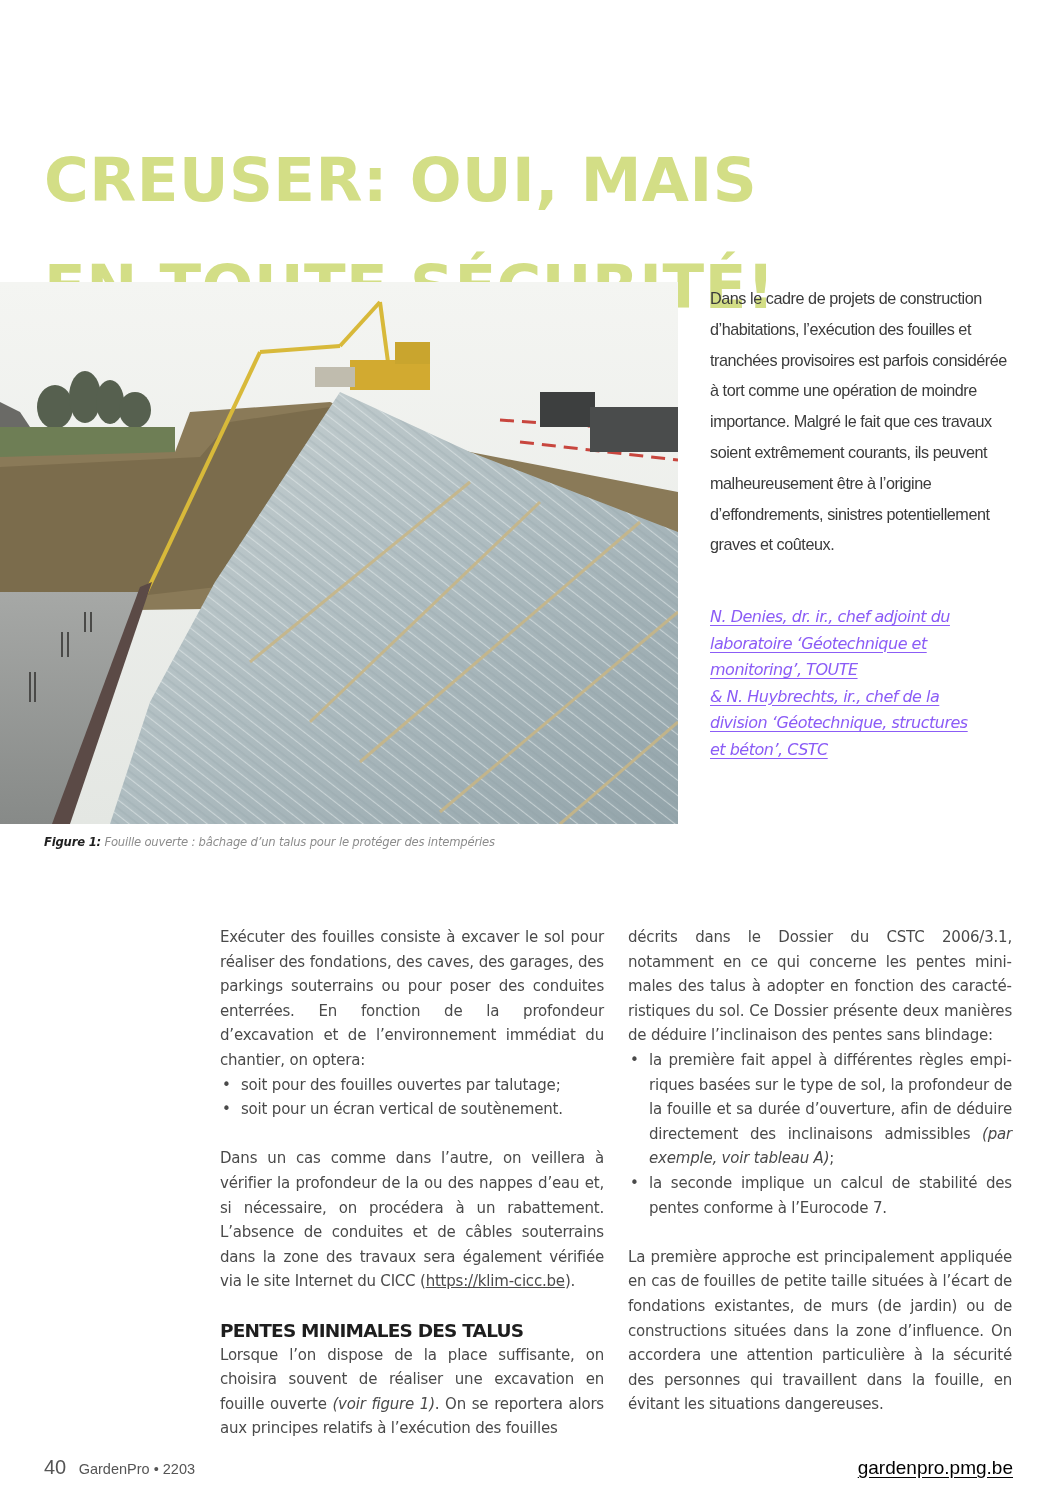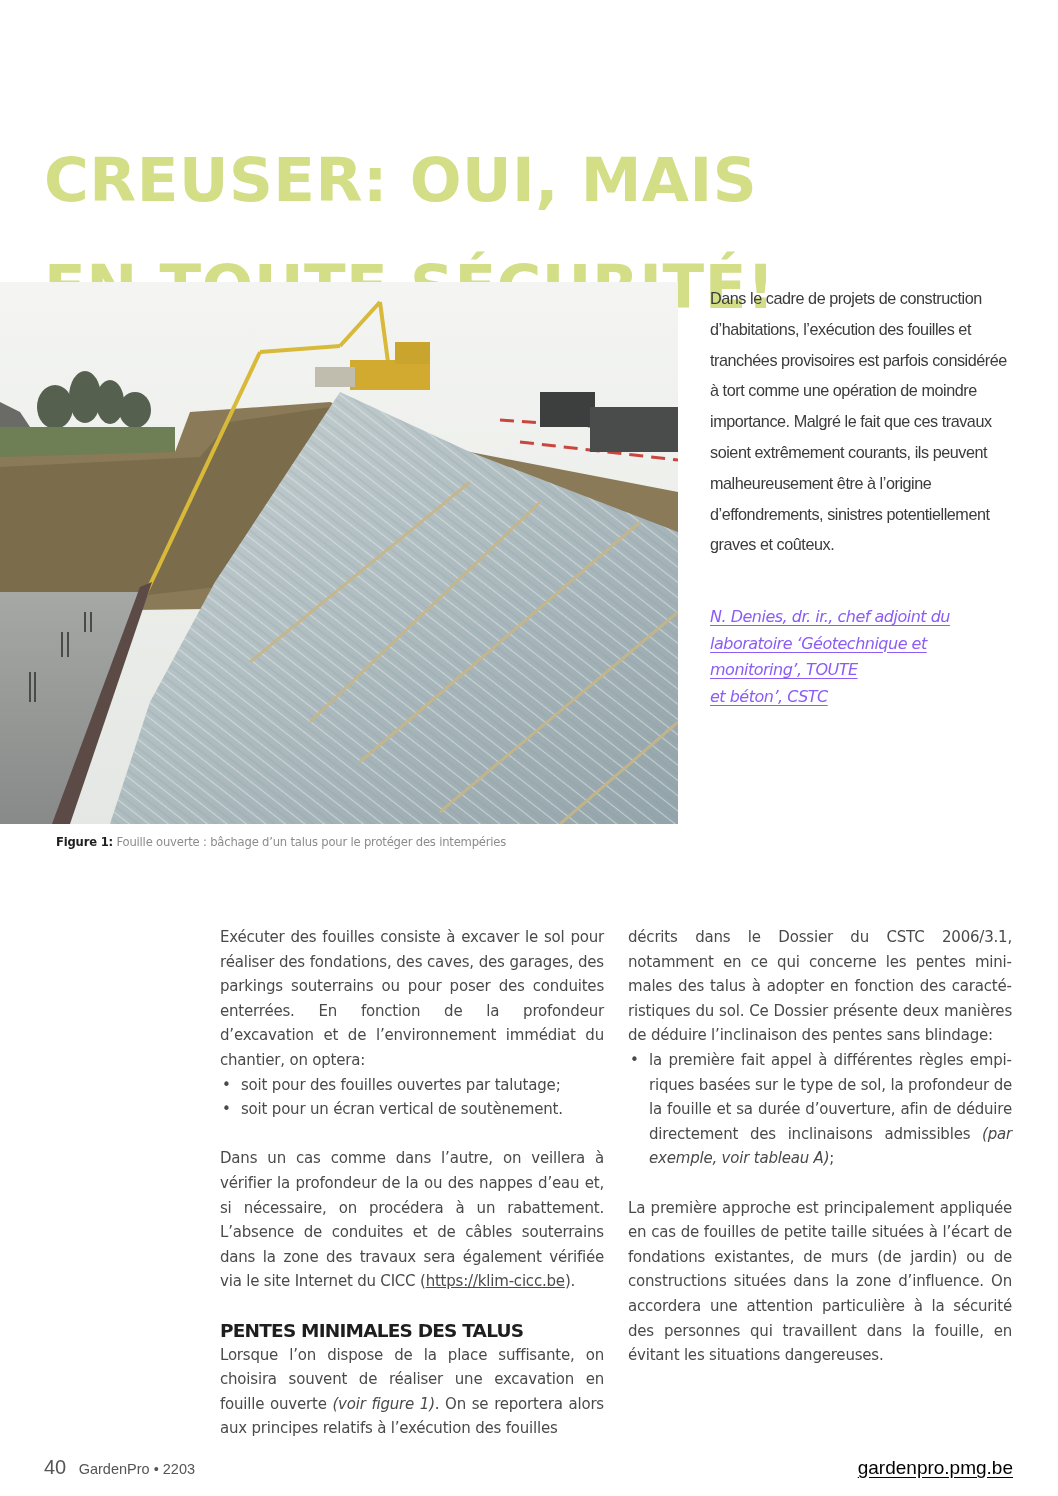--- a/index.html
+++ b/index.html
@@ -23,22 +23,22 @@
       color: #3b3b3b; letter-spacing: -0.45px; margin: 0;
     }
     .authors {
       position: absolute; left: 710px; top: 604px; width: 300px;
       font-size: 16px; line-height: 26.6px; font-style: italic;
       color: #8b5cf6; letter-spacing: -0.5px;
     }
     .authors div { text-decoration: underline; text-underline-offset: 3px; white-space: nowrap; }
 
     .caption {
-      position: absolute; left: 56px; top: 835px;
-      font-size: 11.6px; color: #8c8c8c; letter-spacing: -0.2px;
+      position: absolute; left: 44px; top: 835px;
+      font-size: 11.6px; font-style: italic; color: #8c8c8c; letter-spacing: -0.2px;
     }
     .caption .fig { color: #1f1f1f; font-weight: bold; }
 
     .col {
       position: absolute; width: 384px;
       font-size: 15px; line-height: 24.6px; color: #4a4a4a;
       letter-spacing: -0.2px;
       margin-left: 19px;
     }
     .col.left { left: 201px; top: 925px; }
@@ -154,20 +154,22 @@
     <polygon points="140,305 152,300 70,542 52,542" fill="#5b4a46"></polygon>
   </svg>
 </div>
 
 <p class="intro">Dans le cadre de projets de construction d’habitations, l’exécution des fouilles et tranchées provisoires est parfois considérée à tort comme une opération de moindre importance. Malgré le fait que ces travaux soient extrêmement courants, ils peuvent malheureusement être à l’origine d’effondrements, sinistres potentiellement graves et coûteux.</p>
 
 <div class="authors">
   <div>N. Denies, dr. ir., chef adjoint du</div>
   <div>laboratoire ‘Géotechnique et</div>
   <div>monitoring’, TOUTE</div>
+  <div>&amp; N. Huybrechts, ir., chef de la</div>
+  <div>division ‘Géotechnique, structures</div>
   <div>et béton’, CSTC</div>
 </div>
 
 <div class="caption">
   <span class="fig">Figure 1:</span>
   <span>Fouille ouverte : bâchage d’un talus pour le protéger des intempéries</span>
 </div>
 
 <div class="col left">
   <p>Exécuter des fouilles consiste à excaver le sol pour réaliser des fondations, des caves, des garages, des parkings souterrains ou pour poser des conduites enterrées. En fonction de la profondeur d’excavation et de l’environnement immédiat du chantier, on optera:</p>
@@ -179,20 +181,21 @@
   <p><span>Dans un cas comme dans l’autre, on veillera à vérifier la profondeur de la ou des nappes d’eau et, si néces­saire, on procédera à un rabattement. L’absence de conduites et de câbles souterrains dans la zone des travaux sera également vérifiée via le site Internet du CICC (</span><a>https://klim-cicc.be</a><span>).</span></p>
   <div class="gap"></div>
   <h2 class="heading">PENTES MINIMALES DES TALUS</h2>
   <p><span>Lorsque l’on dispose de la place suffisante, on choisira souvent de réaliser une excavation en fouille ouverte </span><em>(voir figure 1)</em><span>. On se reportera alors aux principes relatifs à l’exécution des fouilles</span></p>
 </div>
 
 <div class="col right">
   <p>décrits dans le Dossier du CSTC 2006/3.1, notamment en ce qui concerne les pentes mini­males des talus à adopter en fonction des caracté­ristiques du sol. Ce Dossier présente deux manières de déduire l’inclinaison des pentes sans blindage:</p>
   <ul>
     <li><span>la première fait appel à différentes règles empi­riques basées sur le type de sol, la profondeur de la fouille et sa durée d’ouverture, afin de déduire directement des inclinaisons admissibles </span><em>(par exemple, voir tableau A)</em><span>;</span></li>
+    <li>la seconde implique un calcul de stabilité des pentes conforme à l’Eurocode 7.</li>
   </ul>
   <div class="gap"></div>
   <p>La première approche est principalement appliquée en cas de fouilles de petite taille situées à l’écart de fondations existantes, de murs (de jardin) ou de constructions situées dans la zone d’influence. On accordera une attention particulière à la sécurité des personnes qui travaillent dans la fouille, en évitant les situations dangereuses.</p>
 </div>
 
 <div class="footer-left">
   <span class="page">40</span>
   <span class="mag">GardenPro • 2203</span>
 </div>
 <div class="footer-right">gardenpro.pmg.be</div>

